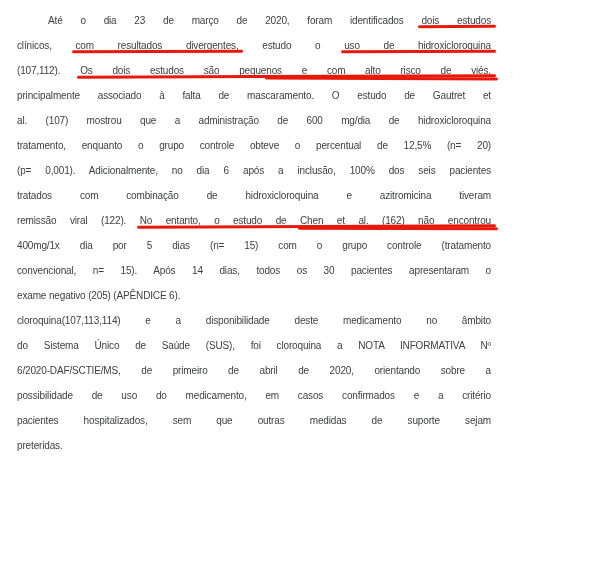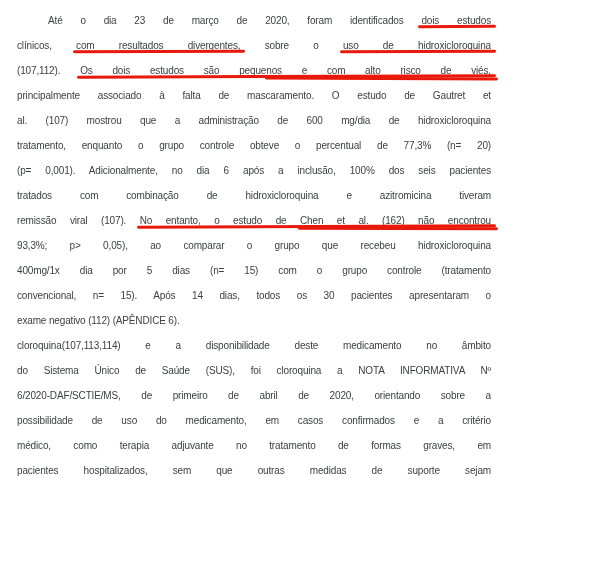--- a/index.html
+++ b/index.html
@@ -58,34 +58,33 @@
     border-radius: 2px;
     transform: rotate(0.2deg);
   }
 </style>
 </head>
 <body style="background: rgb(255, 255, 255);">
 
 <div class="doc">
     <div class="paragraph">
       <div class="line indent"><span>Até o dia 23 de março de 2020, foram identificados </span><span class="mark-red">dois estudos</span></div>
-      <div class="line"><span>clínicos, </span><span class="mark-red">com resultados divergentes,</span><span> sobre o </span><span class="mark-red">uso de hidroxicloroquina</span></div>
+      <div class="line"><span>clínicos, </span><span class="mark-red">com resultados divergentes,</span><span> estudo o </span><span class="mark-red">uso de hidroxicloroquina</span></div>
       <div class="line"><span>(107,112). </span><span class="mark-red mark-red-double">Os dois estudos são pequenos e com alto risco de viés,</span></div>
       <div class="line"><span>principalmente associado à falta de mascaramento. O estudo de Gautret et</span></div>
       <div class="line"><span>al. (107) mostrou que a administração de 600 mg/dia de hidroxicloroquina</span></div>
-      <div class="line"><span>tratamento, enquanto o grupo controle obteve o percentual de 77,3% (n= 20)</span></div>
+      <div class="line"><span>tratamento, enquanto o grupo controle obteve o percentual de 12,5% (n= 20)</span></div>
       <div class="line"><span>(p= 0,001). Adicionalmente, no dia 6 após a inclusão, 100% dos seis pacientes</span></div>
       <div class="line"><span>tratados com combinação de hidroxicloroquina e azitromicina tiveram</span></div>
-      <div class="line"><span>remissão viral (107). </span><span class="mark-red mark-red-double">No entanto, o estudo de Chen et al. (162) não encontrou</span></div>
-      <div class="line"><span>93,3%; p&gt; 0,05), ao comparar o grupo que recebeu hidroxicloroquina</span></div>
+      <div class="line"><span>remissão viral (122). </span><span class="mark-red mark-red-double">No entanto, o estudo de Chen et al. (162) não encontrou</span></div>
       <div class="line"><span>400mg/1x dia por 5 dias (n= 15) com o grupo controle (tratamento</span></div>
       <div class="line"><span>convencional, n= 15). Após 14 dias, todos os 30 pacientes apresentaram o</span></div>
-      <div class="line last"><span>exame negativo (112) </span><span class="mark-bold">(APÊNDICE 6)</span><span>.</span></div>
+      <div class="line last"><span>exame negativo (205) </span><span class="mark-bold">(APÊNDICE 6)</span><span>.</span></div>
     </div>
     <div class="paragraph">
       <div class="line"><span>cloroquina(107,113,114) e a disponibilidade deste medicamento no âmbito</span></div>
       <div class="line"><span>do Sistema Único de Saúde (SUS), foi cloroquina a NOTA INFORMATIVA Nº</span></div>
       <div class="line"><span>6/2020-DAF/SCTIE/MS, de primeiro de abril de 2020, orientando sobre a</span></div>
       <div class="line"><span>possibilidade de uso do medicamento, em casos confirmados e a critério</span></div>
-      <div class="line"><span>médico, como terapia adjuvante no tratamento de formas graves, em</span></div>
       <div class="line"><span>pacientes hospitalizados, sem que outras medidas de suporte sejam</span></div>
+      <div class="line last"><span>preteridas.</span></div>
     </div>
   </div>
 
 </body></html>

